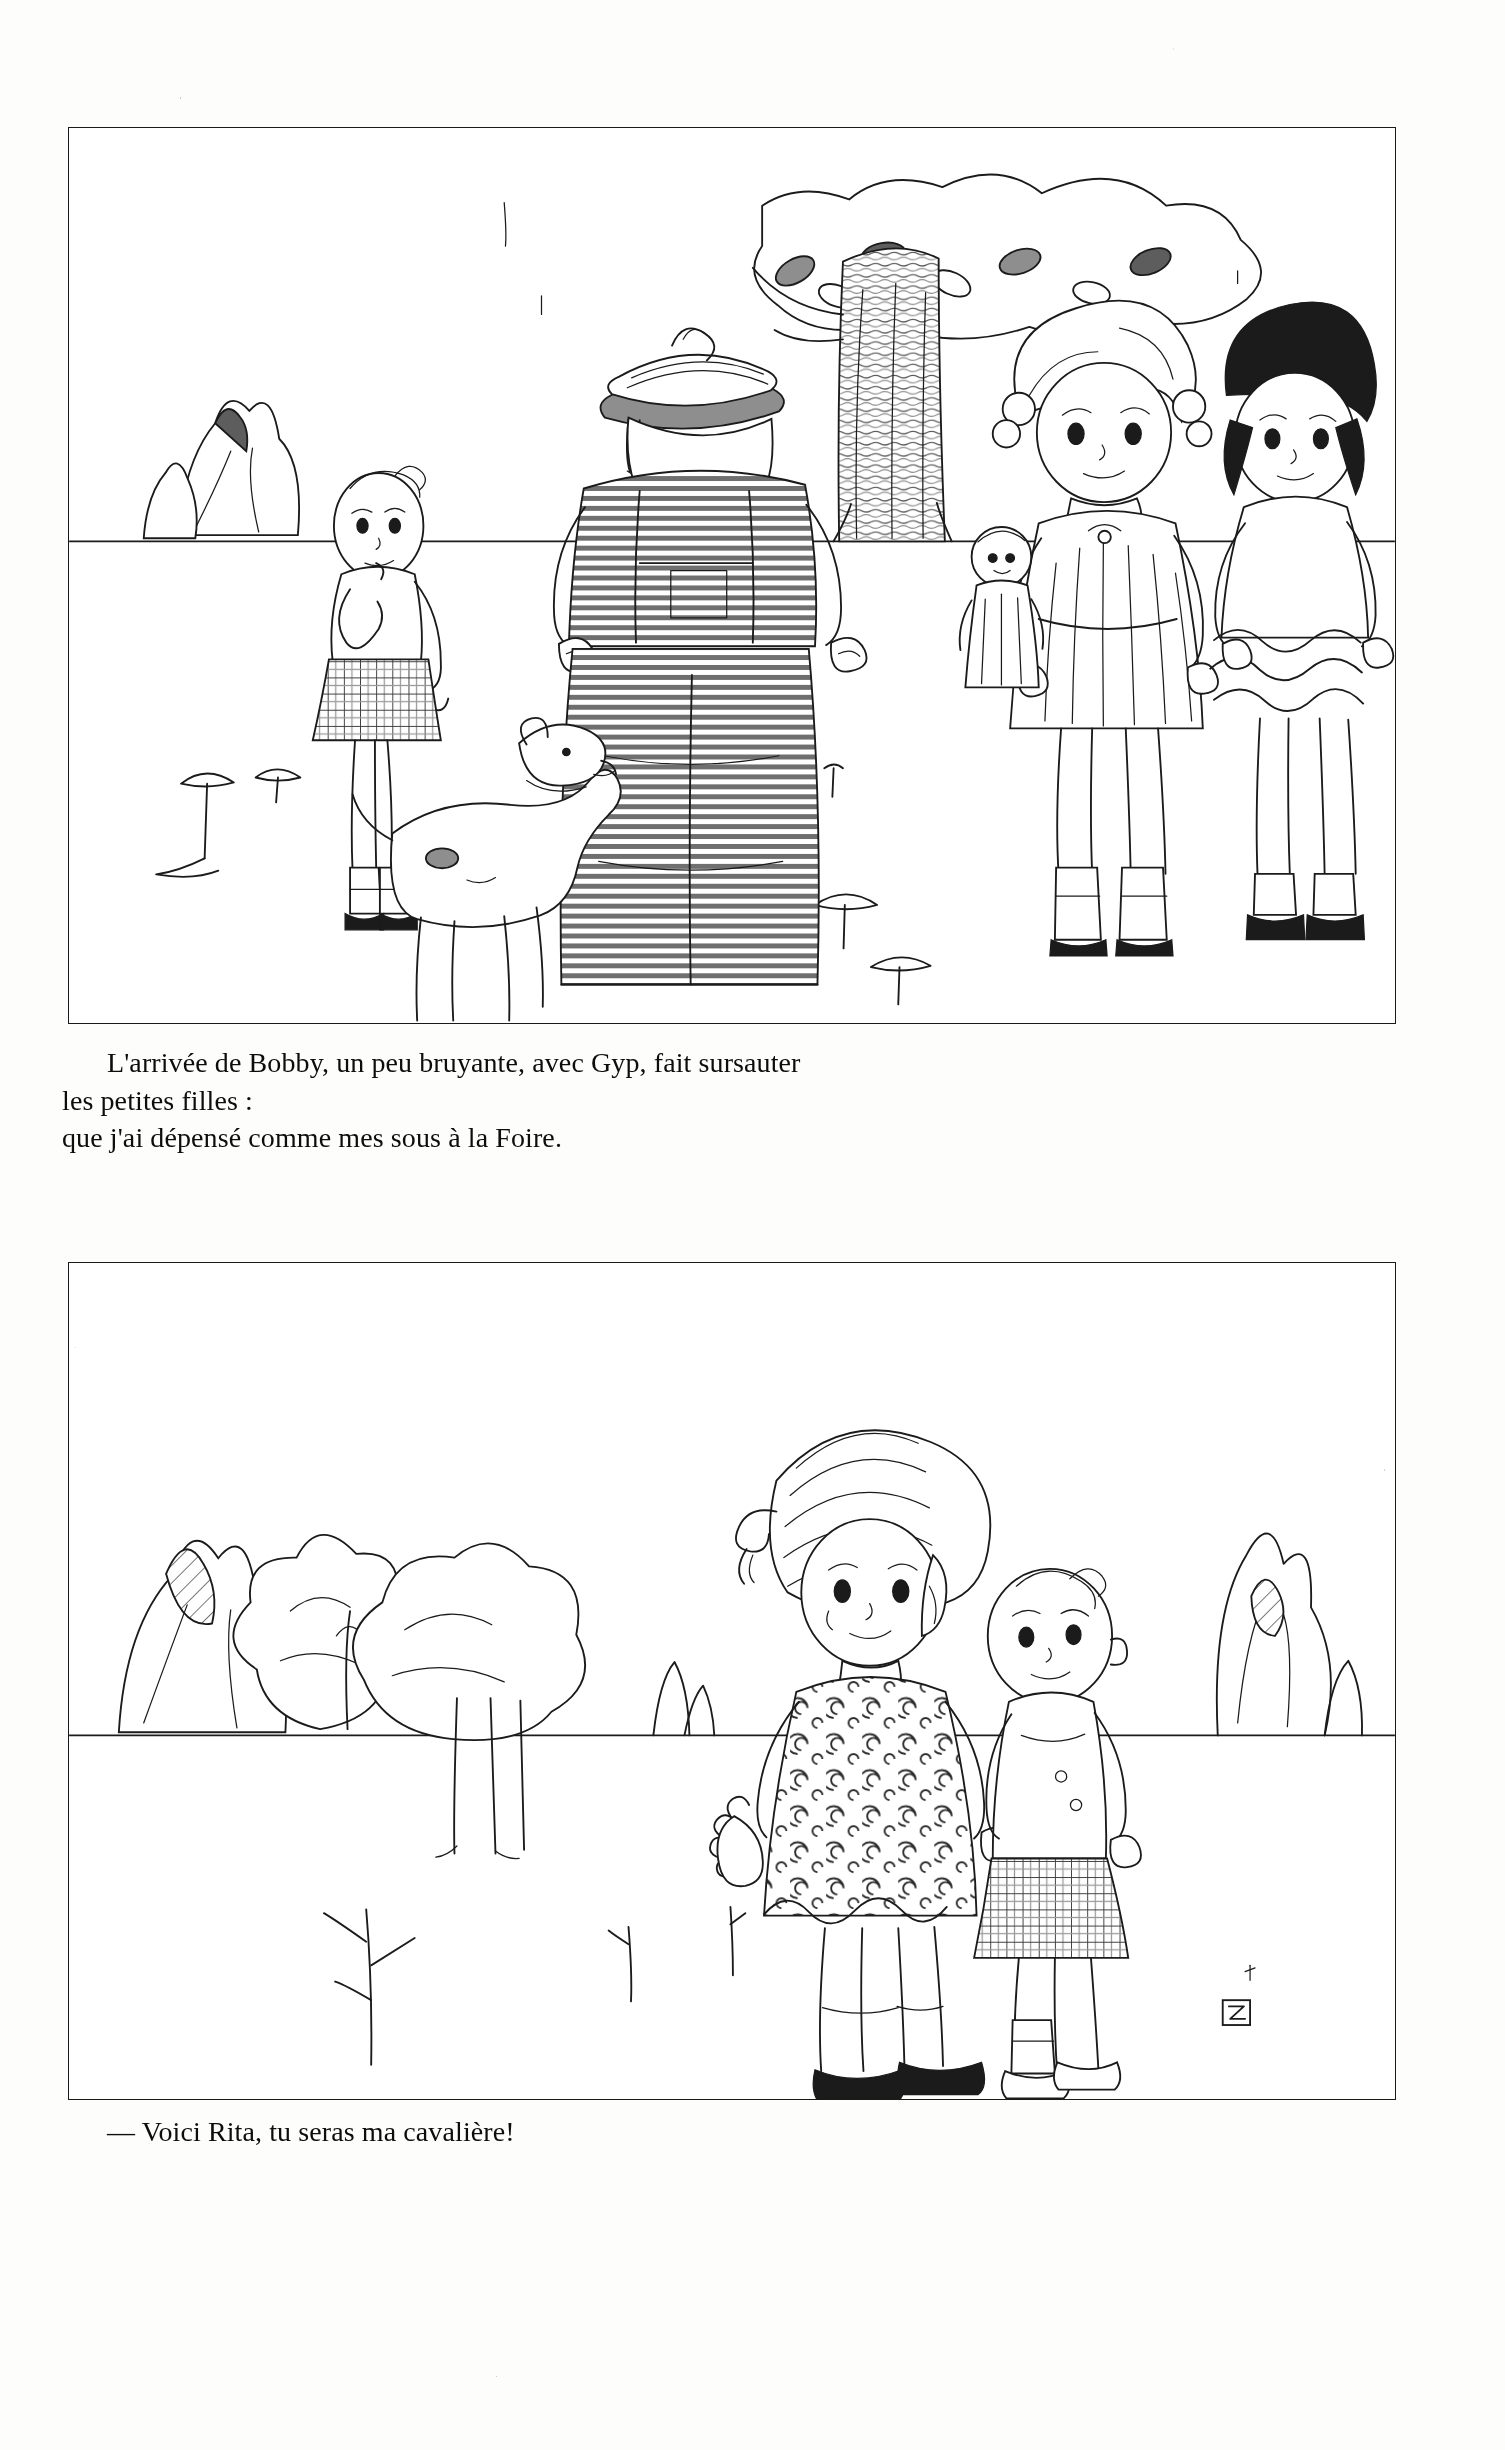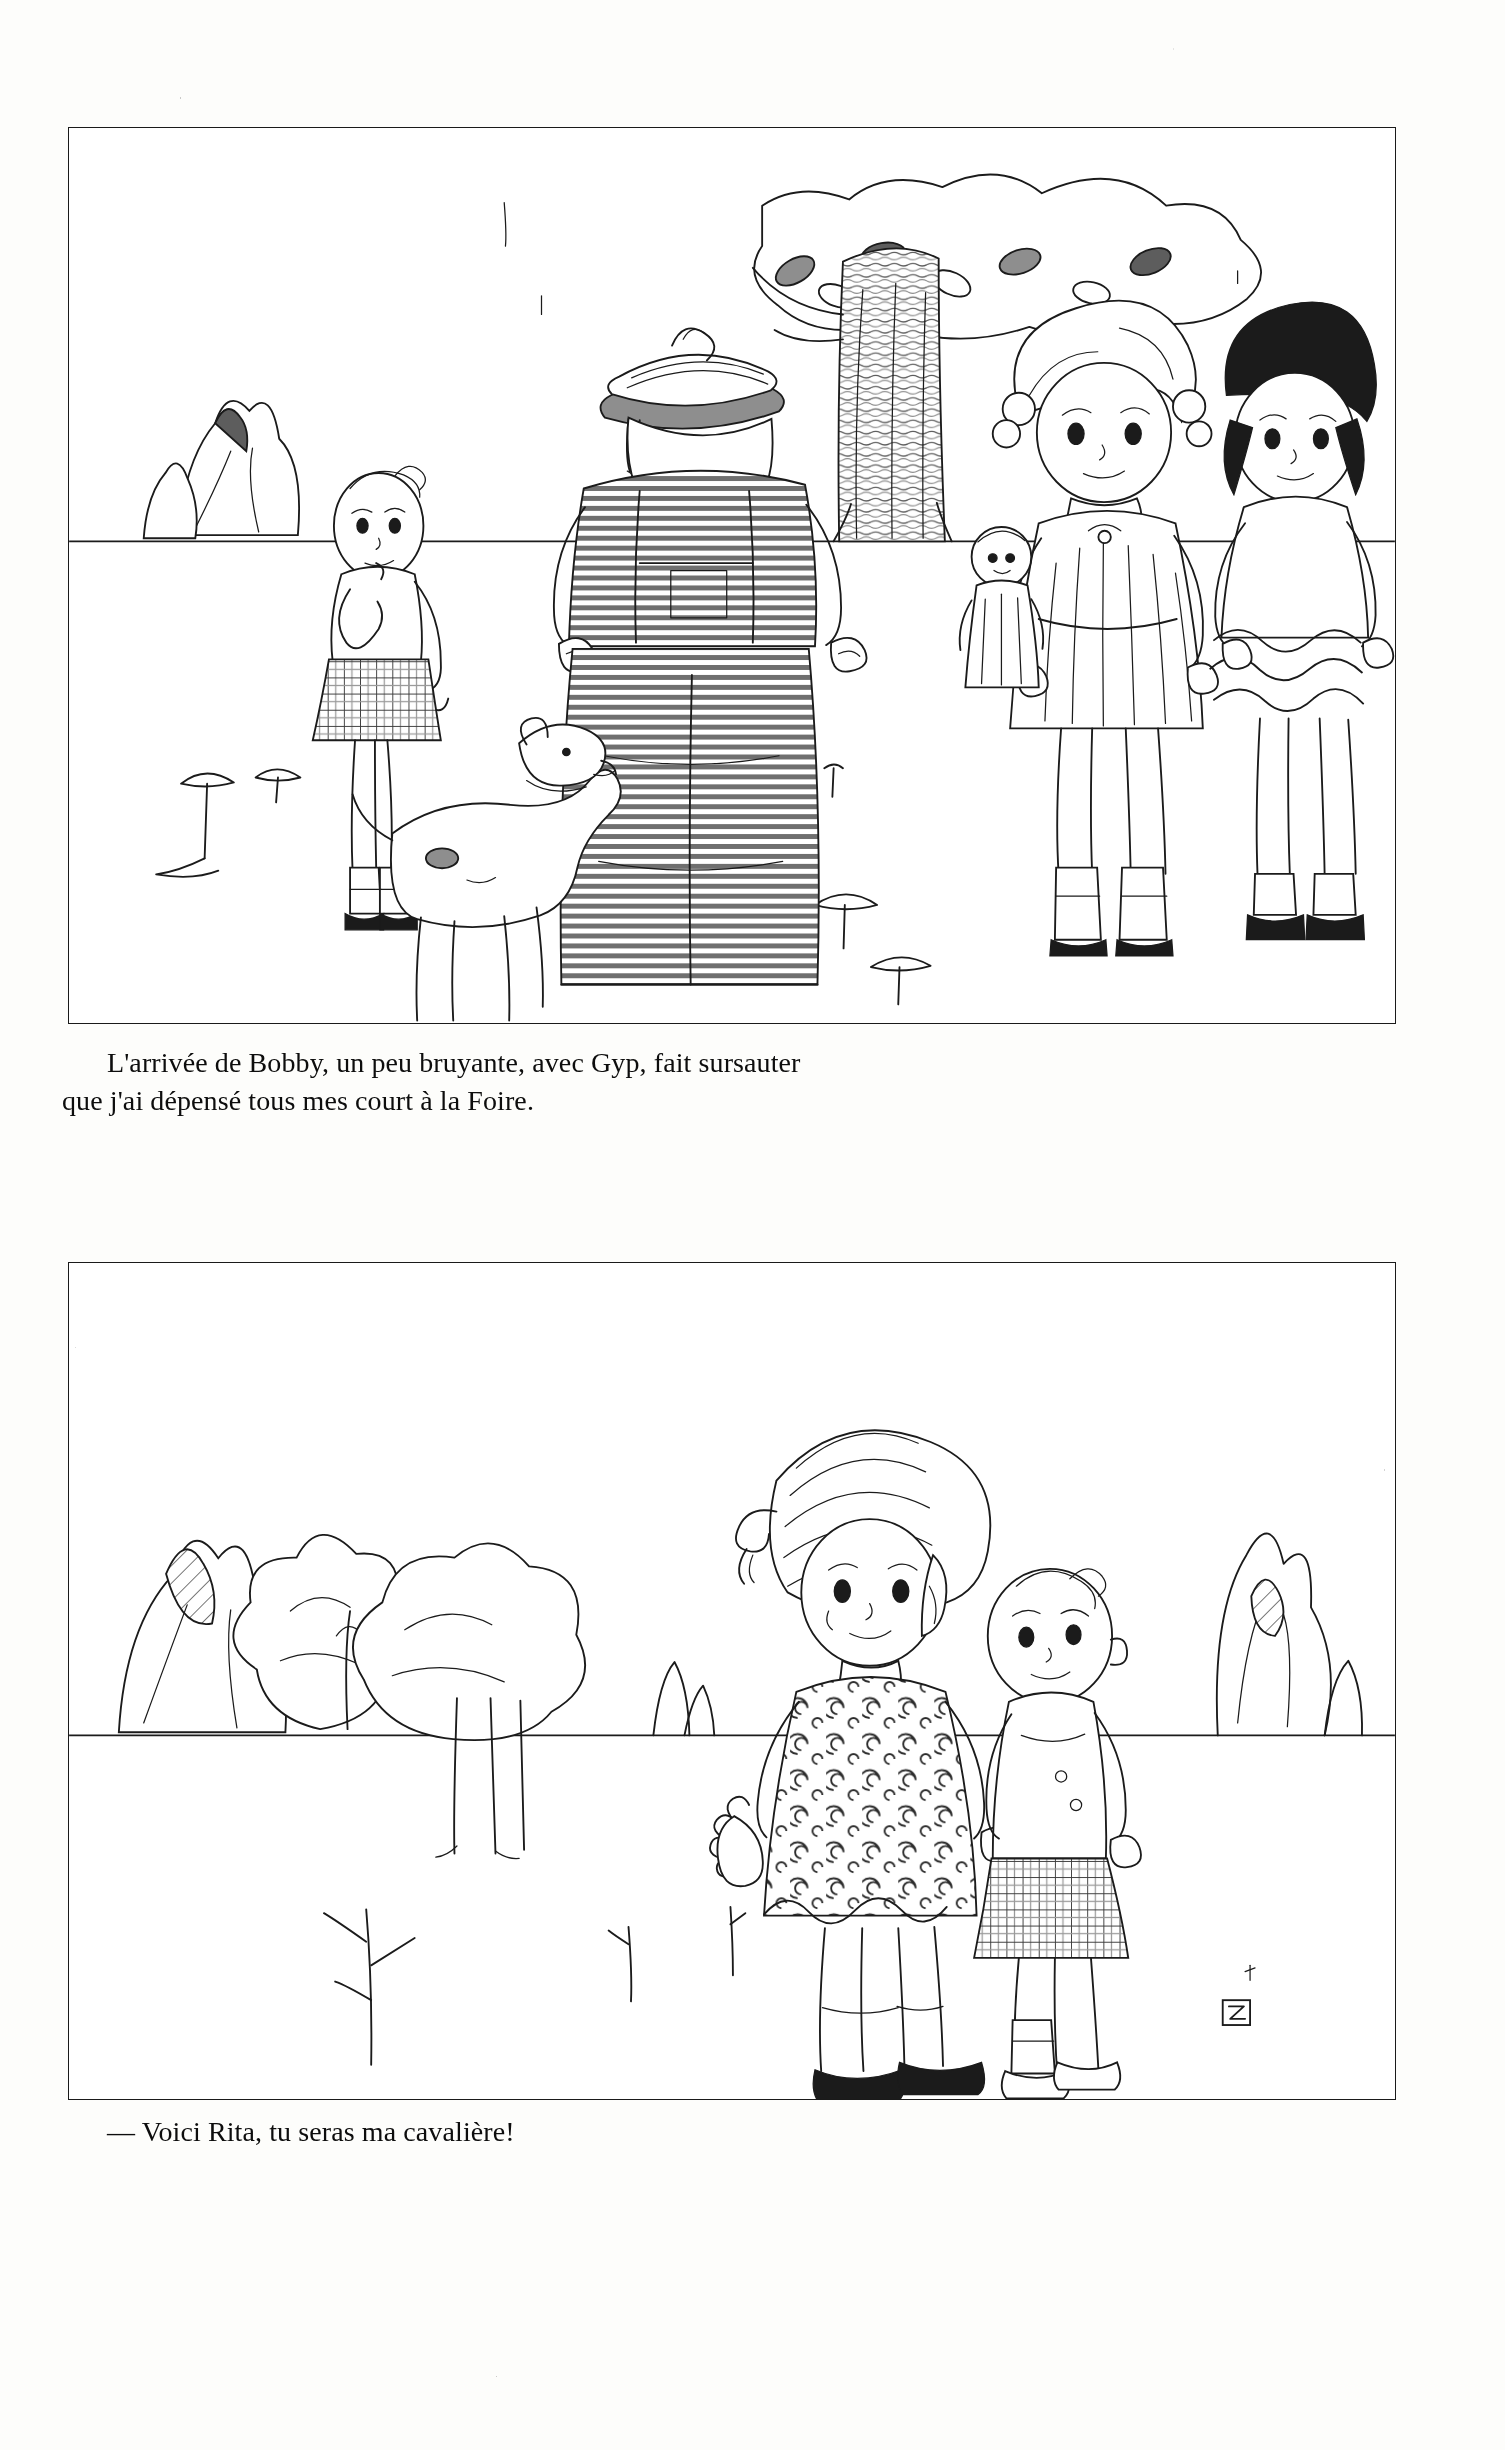--- a/index.html
+++ b/index.html
@@ -371,21 +371,22 @@
       <g class="ln2">
         <path d="M700 120 q4 50 2 70"></path>
         <path d="M760 270 l0 30"></path>
         <path d="M1880 230 l0 20"></path>
       </g>
     </svg>
   </div>
 
   <div class="caption" id="caption-1">
     <p class="indent">L'arrivée de Bobby, un peu bruyante, avec Gyp, fait sursauter</p>
-    <p>que j'ai dépensé tous mes court à la Foire.</p>
+    <p>les petites filles :</p>
+    <p>que j'ai dépensé comme mes sous à la Foire.</p>
   </div>
 
   <div class="panel" id="panel-2">
 
     <svg width="1326" height="836" viewBox="0 0 2133 1345">
       <defs>
         <pattern id="plaidpat2" width="26" height="26" patternUnits="userSpaceOnUse">
           <rect width="26" height="26" fill="#ffffff"></rect>
           <line x1="0" y1="0" x2="0" y2="26" stroke="#3a3a3a" stroke-width="3"></line>
           <line x1="13" y1="0" x2="13" y2="26" stroke="#9a9a9a" stroke-width="2"></line>

